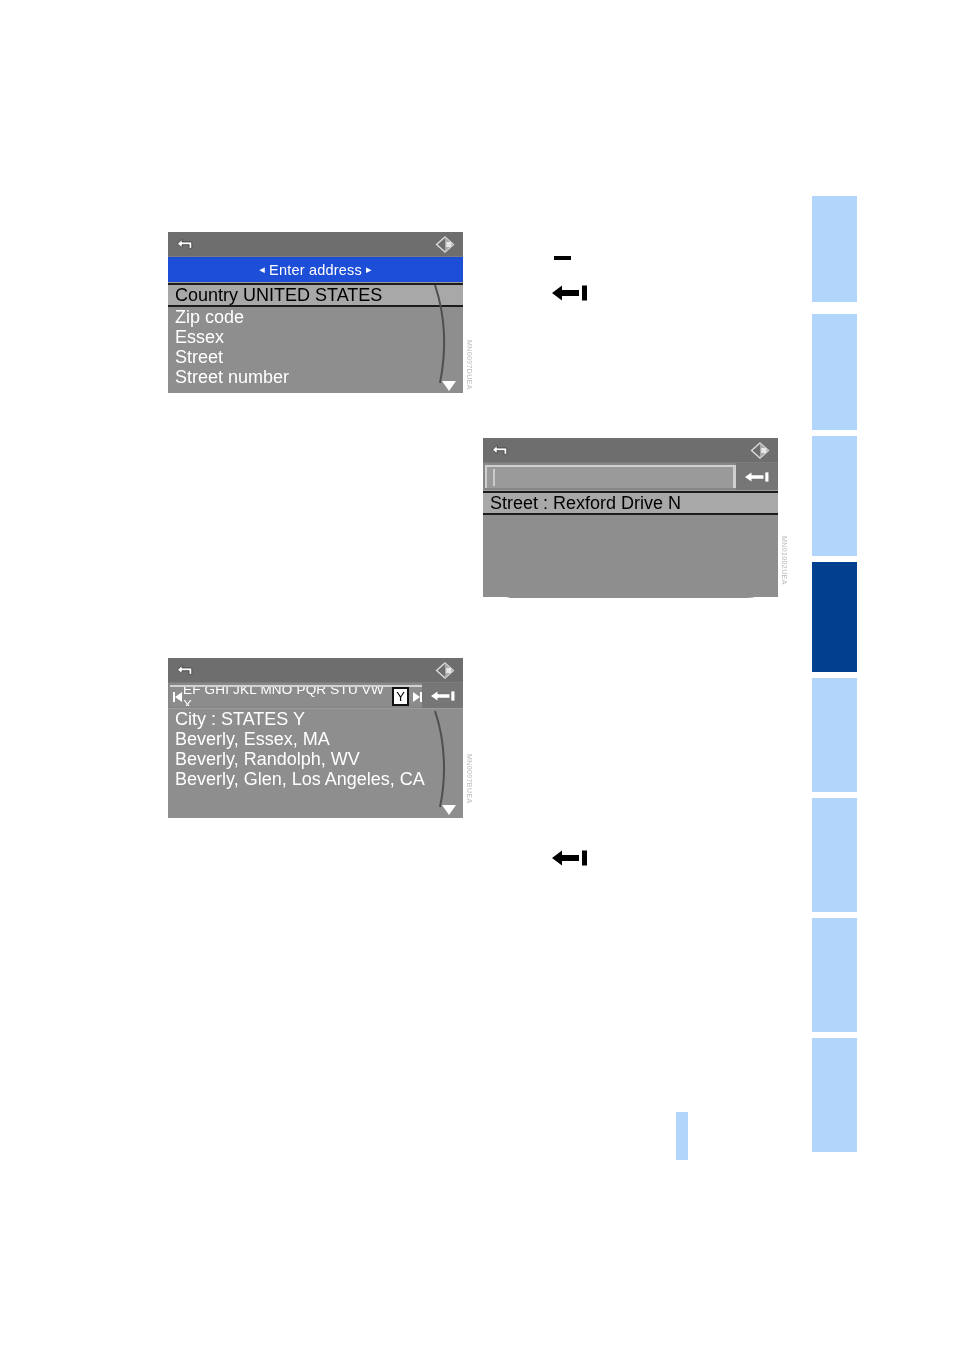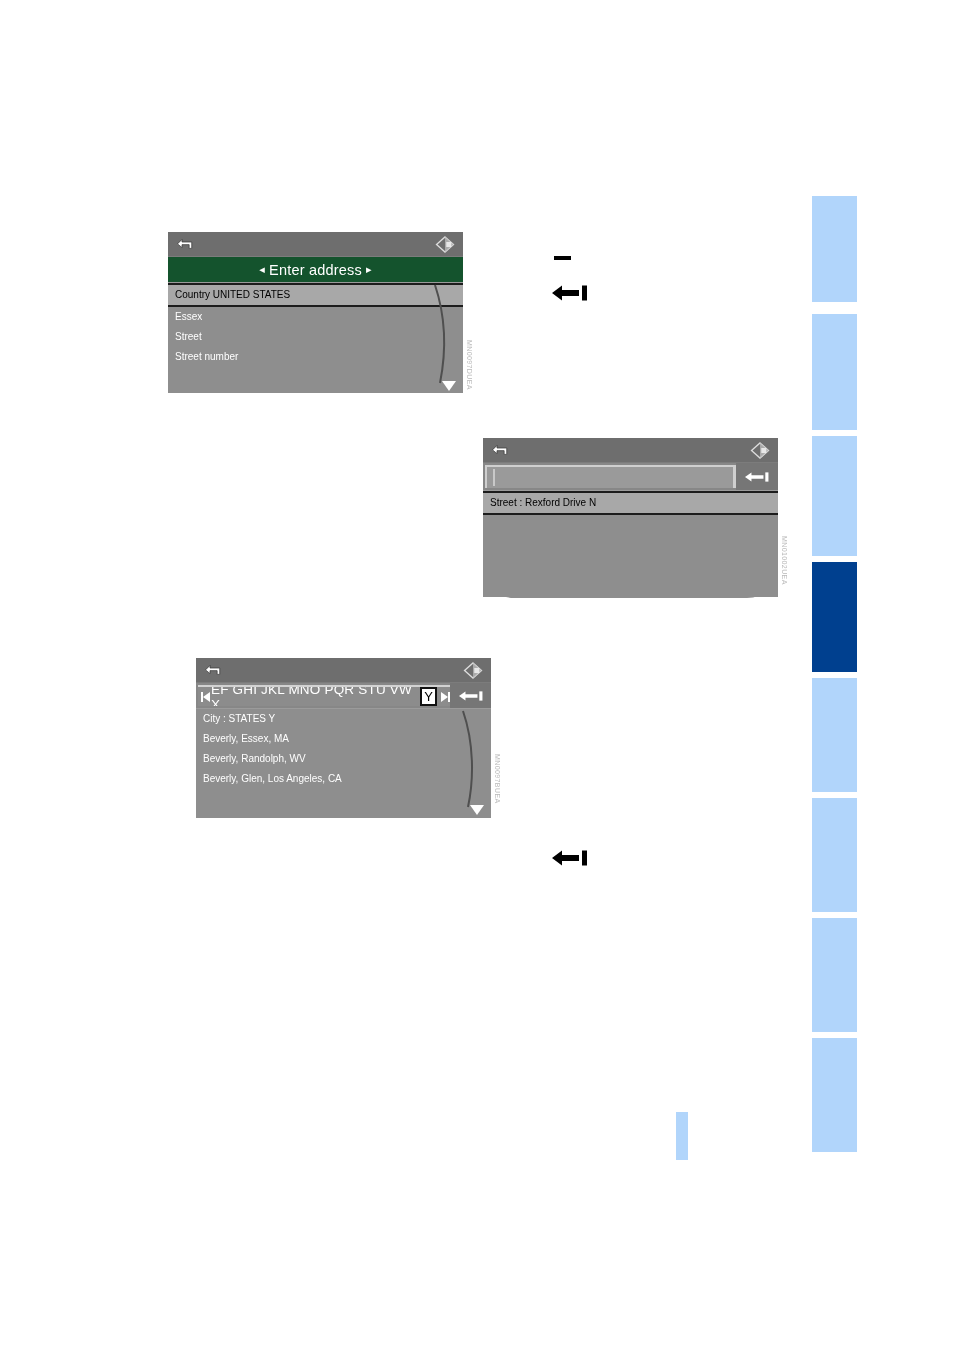--- a/index.html
+++ b/index.html
@@ -63,42 +63,42 @@
   .nav-icon {
     position: absolute;
     right: 7px;
     top: 3px;
     width: 22px;
     height: 19px;
   }
 
   .scr-subtitle {
     height: 25px;
-    background: #14532d;
+    background: #1d4ed8;
     color: #ffffff;
     font-size: 14.5px;
     text-align: center;
     line-height: 25px;
     letter-spacing: .2px;
     border-bottom: 1px solid #9a9a9a;
   }
   .scr-subtitle .arrowglyph {
     font-size: 11px;
     vertical-align: 1.5px;
     padding: 0 4px;
   }
 
   .scr-body {
     position: relative;
     background: #8e8e8e;
   }
 
   .row {
     color: #ffffff;
-    font-size: 10px;
+    font-size: 18px;
     line-height: 20px;
     padding: 0 17px 0 7px;
     white-space: nowrap;
   }
   .row.selected {
     background: #a8a8a8;
     color: #000000;
     border-top: 2px solid #1c1c1c;
     border-bottom: 2px solid #1c1c1c;
     font-weight: normal;
@@ -166,21 +166,21 @@
     width: 42px;
     background: #767676;
     display: flex;
     align-items: center;
     justify-content: center;
   }
   .del-icon { width: 26px; height: 12px; }
 
   
   #screen-city {
-    left: 168px; top: 658px; width: 295px; height: 160px; margin-left: 28px;
+    left: 168px; top: 658px; width: 295px; height: 160px;
   }
   .alpha-bar {
     height: 25px;
     background: #878787;
     display: flex;
     align-items: stretch;
     border-bottom: 1px solid #9b9b9b;
   }
   .alpha-letters {
     flex: 1 1 auto;
@@ -272,20 +272,21 @@
       <rect x="14.5" y="8" width="6" height="6" fill="#e8e8e8"></rect>
     </svg>
   </div>
 
   <div class="scr-subtitle">
     <span class="arrowglyph">◂</span><span>Enter address</span><span class="arrowglyph">▸</span>
   </div>
 
   <div class="scr-body">
     <div class="row selected">Country  UNITED STATES</div>
+    <div class="row">Zip code</div>
     <div class="row">Essex</div>
     <div class="row">Street</div>
     <div class="row">Street number</div>
 
     <svg class="scroll-curve" viewBox="0 0 26 110" preserveAspectRatio="none">
       <path d="M4 2 C 15 35, 15 70, 9 100" fill="none" stroke="#4f4f4f" stroke-width="2"></path>
     </svg>
     <div class="down-chevron"></div>
   </div>
 

